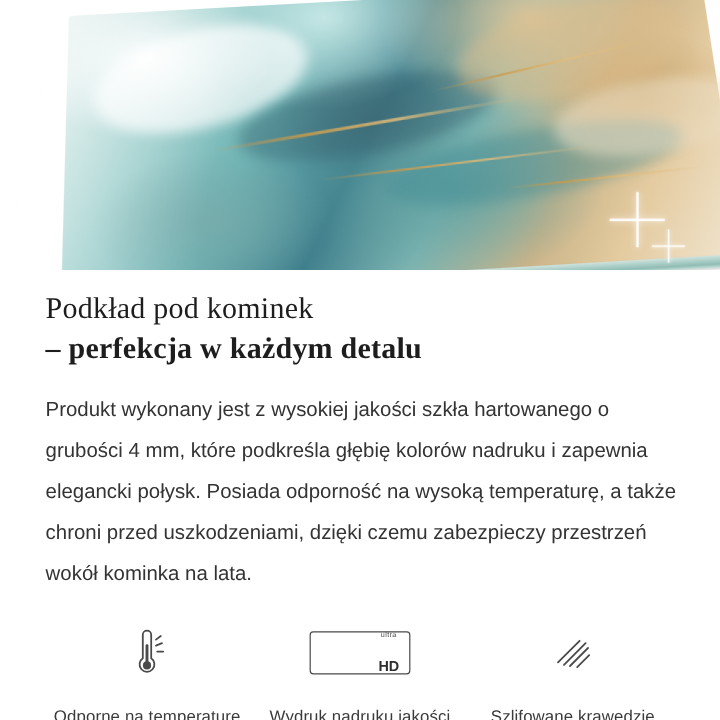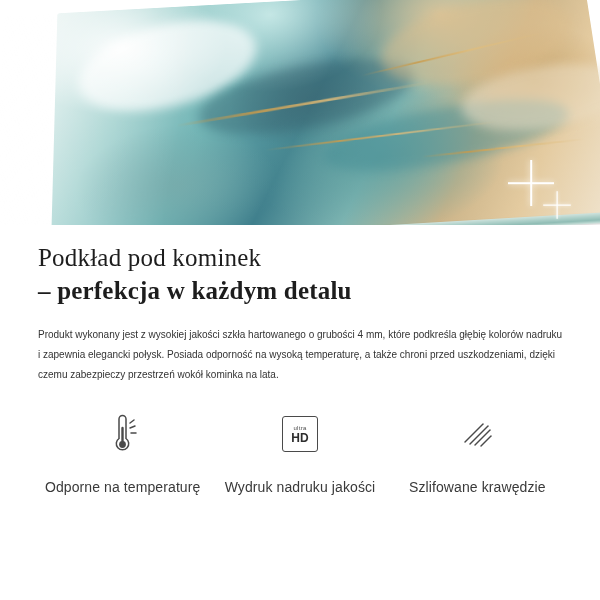--- a/index.html
+++ b/index.html
@@ -123,21 +123,21 @@
     font-size: 25px;
     line-height: 1.32;
     color: #1d1d1d;
     font-weight: 400;
     margin: 16px 0 0 4px;
     letter-spacing: .2px;
   }
   .headline .line2 { display: block; font-weight: bold; }
   .paragraph {
     margin: 18px 0 0 4px;
-    font-size: 10px;
+    font-size: 17px;
     line-height: 2.0;
     color: #333333;
     max-width: 540px;
   }
 
   
   .features {
     margin-top: 26px;
     display: grid;
     grid-template-columns: repeat(3, 1fr);
@@ -163,22 +163,23 @@
   }
   svg { display: block; }
   .ultrahd {
     width: 34px;
     height: 34px;
     border: 1.4px solid #4a4a4a;
     border-radius: 3px;
     display: flex;
     flex-direction: column;
     align-items: center;
-    justify-content: center;
+    justify-content: space-between;
     line-height: 1;
+    padding-left: 48px;
   }
   .ultrahd .u-top {
     font-size: 6px;
     color: #4a4a4a;
     letter-spacing: .3px;
   }
   .ultrahd .u-bot {
     font-size: 12px;
     font-weight: bold;
     color: #2e2e2e;

